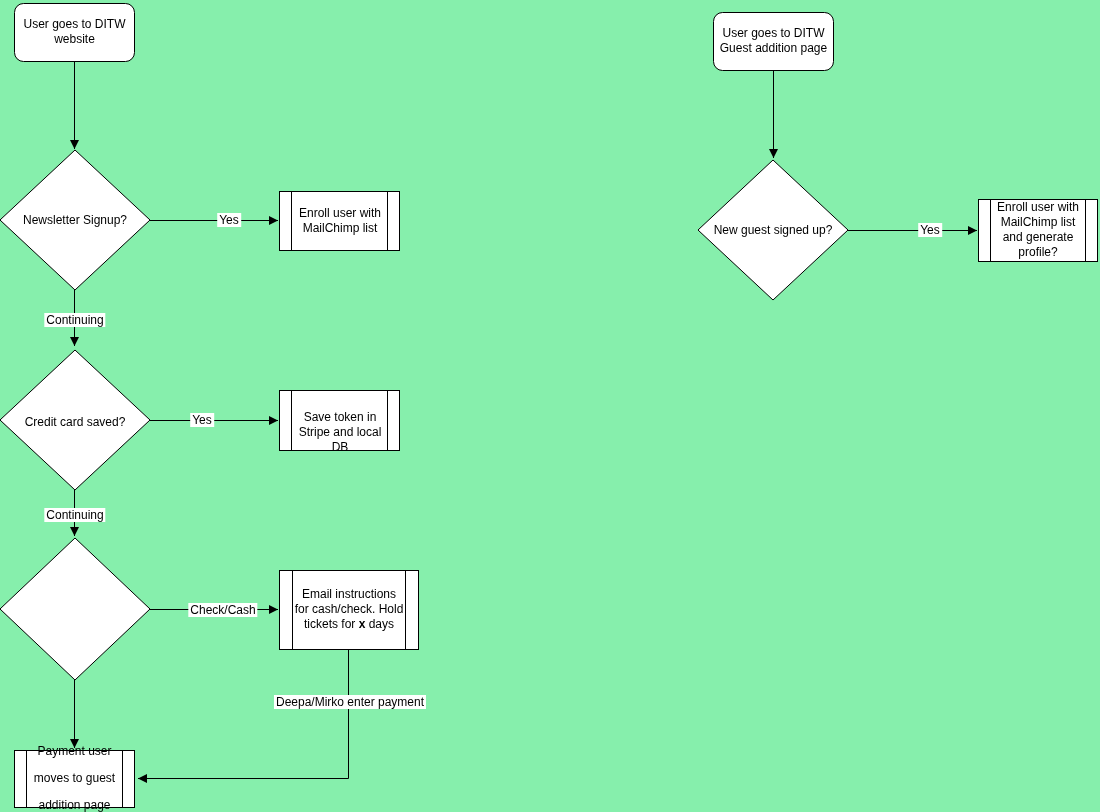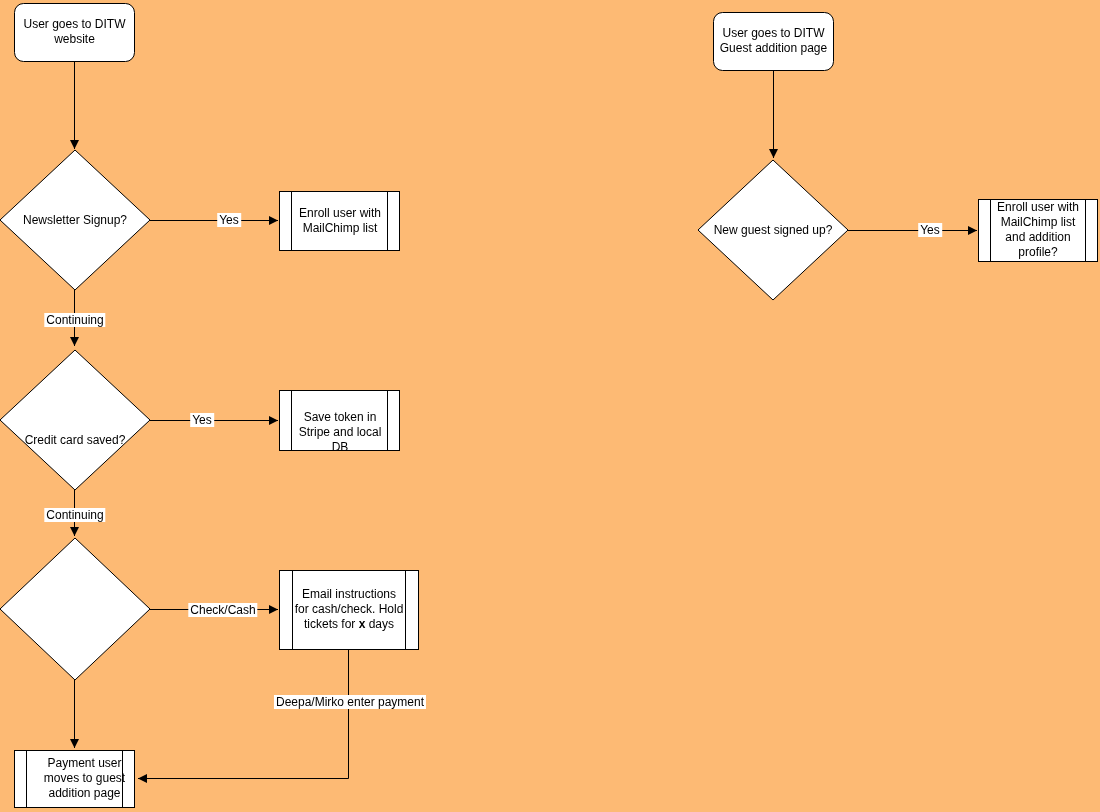--- a/index.html
+++ b/index.html
@@ -4,21 +4,21 @@
 <style>
   html, body {
     margin: 0;
     padding: 0;
     background: #ffffff;
   }
   #canvas {
     position: relative;
     width: 1100px;
     height: 812px;
-    background: #fdba74;
+    background: #86efac;
     overflow: hidden;
     font-family: "Liberation Sans", sans-serif;
     color: #000000;
   }
   #shapes {
     position: absolute;
     left: 0;
     top: 0;
     width: 1100px;
     height: 812px;
@@ -121,21 +121,21 @@
 
   <div class="edge-label" style="left:229px; top:220px;">Yes</div>
 
   <div class="node-label" style="left:292px; top:191px; width:96px; height:59px;">
     <div>Enroll user with</div>
     <div>MailChimp list</div>
   </div>
 
   <div class="edge-label" style="left:75px; top:320px;">Continuing</div>
 
-  <div class="node-label" style="left:0px; top:370px; width:150px; height:140px;text-align:right;">
+  <div class="node-label" style="left:0px; top:352px; width:150px; height:140px;text-align:right;">
     <div>Credit card saved?</div>
   </div>
 
   <div class="edge-label" style="left:202px; top:420px;">Yes</div>
 
   <div class="node-label" style="left:292px; top:402px; width:96px; height:60px;">
     <div>Save token in</div>
     <div>Stripe and local</div>
     <div>DB</div>
   </div>
@@ -146,37 +146,37 @@
   <div class="edge-label" style="left:223px; top:610px;">Check/Cash</div>
 
   <div class="node-label" style="left:293px; top:570px; width:112px; height:79px;text-align:right;">
     <div>Email instructions</div>
     <div>for cash/check. Hold</div>
     <div><span>tickets for </span><b>x</b><span> days</span></div>
   </div>
 
   <div class="edge-label" style="left:350px; top:702px;">Deepa/Mirko enter payment</div>
 
-  <div class="node-label" style="left:37px; top:750px; width:95px; height:57px;">
+  <div class="node-label" style="left:27px; top:750px; width:95px; height:57px;gap:12px;">
     <div>Payment user</div>
     <div>moves to guest</div>
     <div>addition page</div>
   </div>
 
   <div class="node-label" style="left:713px; top:12px; width:121px; height:58px;">
     <div>User goes to DITW</div>
     <div>Guest addition page</div>
   </div>
 
   <div class="node-label" style="left:698px; top:160px; width:150px; height:140px;">
     <div>New guest signed up?</div>
   </div>
 
   <div class="edge-label" style="left:930px; top:230px;">Yes</div>
 
   <div class="node-label" style="left:991px; top:199px; width:94px; height:62px;">
     <div>Enroll user with</div>
     <div>MailChimp list</div>
-    <div>and addition</div>
+    <div>and generate</div>
     <div>profile?</div>
   </div>
 
 </div>
 
 </body></html>

